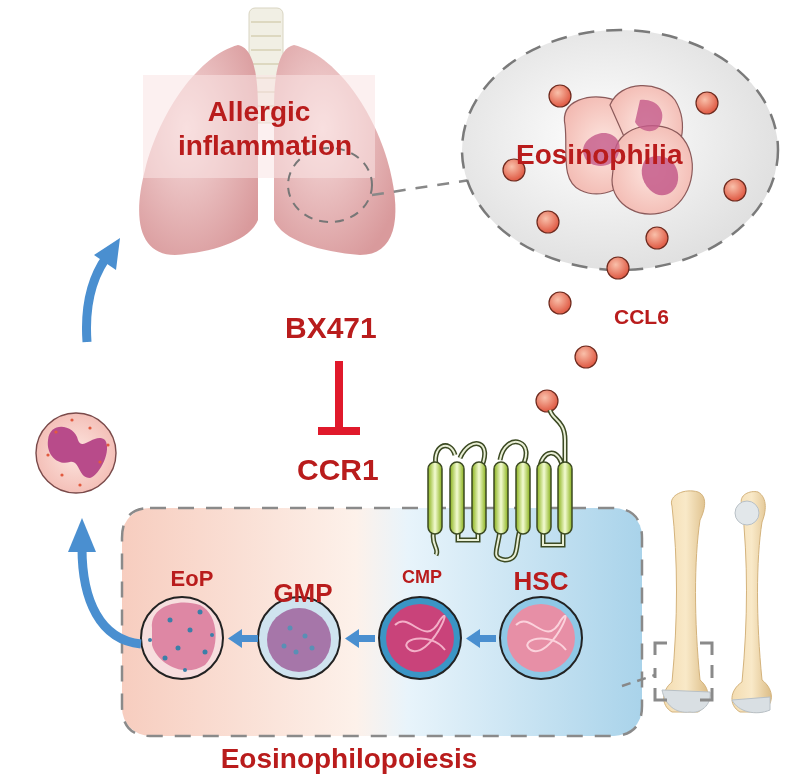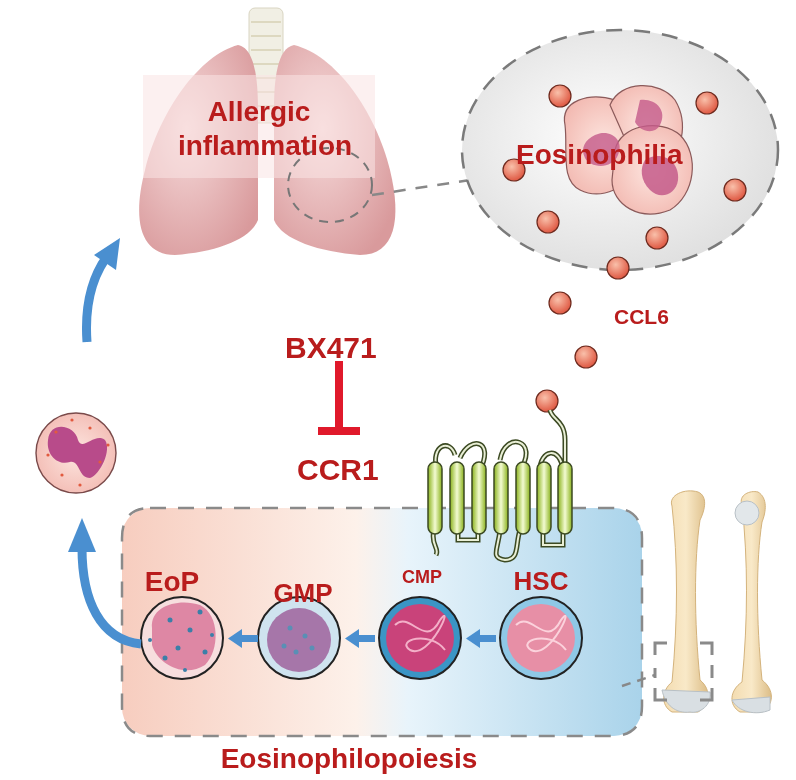--- a/index.html
+++ b/index.html
@@ -214,22 +214,22 @@
     <line x1="712" y1="665" x2="712" y2="678"></line>
   </g>
   <line x1="622" y1="686" x2="655" y2="675" stroke="#888" stroke-width="2.5" stroke-dasharray="9,7"></line>
 </svg>
 
   
   <div class="lbl lbl-center" style="left:259px; top:98px; font-size:28px;">Allergic</div>
   <div class="lbl lbl-center" style="left:265px; top:132px; font-size:28px;">inflammation</div>
   <div class="lbl" style="left:516px; top:141px; font-size:28px;">Eosinophilia</div>
   <div class="lbl" style="left:614px; top:306px; font-size:21px;">CCL6</div>
-  <div class="lbl" style="left:285px; top:313px; font-size:30px;margin-top:20px;">BX471</div>
+  <div class="lbl" style="left:285px; top:313px; font-size:30px;">BX471</div>
   <div class="lbl" style="left:297px; top:455px; font-size:30px;">CCR1</div>
 
-  <div class="lbl lbl-center" style="left:172px; top:568px; font-size:28px;text-align:center;">EoP</div>
+  <div class="lbl lbl-center" style="left:192px; top:568px; font-size:22px;text-align:center;">EoP</div>
   <div class="lbl lbl-center" style="left:303px; top:580px; font-size:26px;">GMP</div>
   <div class="lbl lbl-center" style="left:422px; top:568px; font-size:18px;">CMP</div>
   <div class="lbl lbl-center" style="left:541px; top:568px; font-size:26px;">HSC</div>
 
   <div class="lbl lbl-center" style="left:349px; top:745px; font-size:28px;">Eosinophilopoiesis</div>
 </div>
 
 </body></html>

